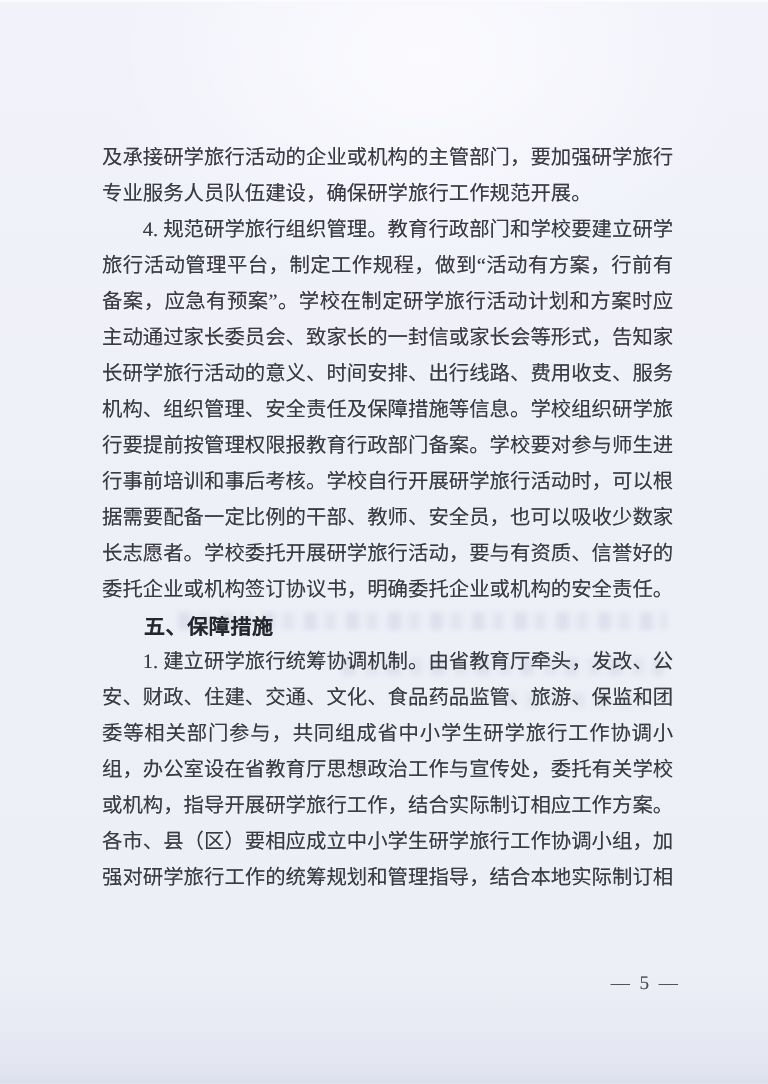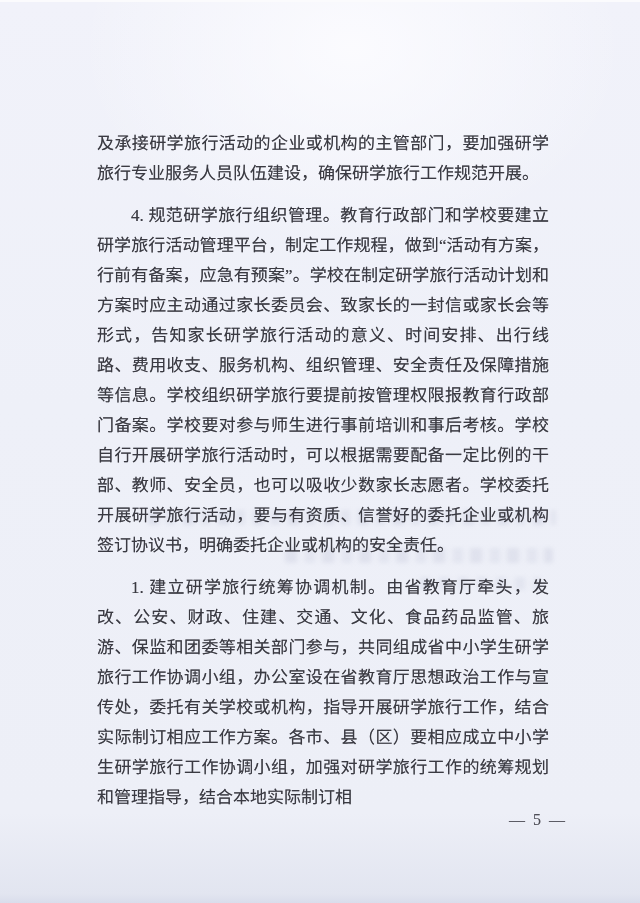--- a/index.html
+++ b/index.html
@@ -56,21 +56,21 @@
     width: 476px;
     color: #3a3a42;
     font-size: 17px;
     line-height: 30px;
     text-align: justify;
     text-justify: inter-character;
     letter-spacing: 0;
     text-shadow: 0 0 0.5px rgba(58,58,66,0.55);
   }
   .textblock p {
-    margin: 12px;
+    margin: 0;
     padding: 0;
   }
   .par-indent {
     text-indent: 2em;
   }
   .section-heading {
     margin: 3px 0 0 0;
     padding: 0;
     text-indent: 2em;
     font-family: "Liberation Sans", sans-serif;
@@ -99,18 +99,19 @@
 
 <div class="page">
 
   <div class="artifact a1"></div>
   <div class="artifact a2"></div>
   <div class="artifact a3"></div>
 
   <main class="textblock">
     <p class="par-flush">及承接研学旅行活动的企业或机构的主管部门，要加强研学旅行专业服务人员队伍建设，确保研学旅行工作规范开展。</p>
     <p class="par-indent">4. 规范研学旅行组织管理。教育行政部门和学校要建立研学旅行活动管理平台，制定工作规程，做到“活动有方案，行前有备案，应急有预案”。学校在制定研学旅行活动计划和方案时应主动通过家长委员会、致家长的一封信或家长会等形式，告知家长研学旅行活动的意义、时间安排、出行线路、费用收支、服务机构、组织管理、安全责任及保障措施等信息。学校组织研学旅行要提前按管理权限报教育行政部门备案。学校要对参与师生进行事前培训和事后考核。学校自行开展研学旅行活动时，可以根据需要配备一定比例的干部、教师、安全员，也可以吸收少数家长志愿者。学校委托开展研学旅行活动，要与有资质、信誉好的委托企业或机构签订协议书，明确委托企业或机构的安全责任。</p>
+    <p class="section-heading">五、保障措施</p>
     <p class="par-indent">1. 建立研学旅行统筹协调机制。由省教育厅牵头，发改、公安、财政、住建、交通、文化、食品药品监管、旅游、保监和团委等相关部门参与，共同组成省中小学生研学旅行工作协调小组，办公室设在省教育厅思想政治工作与宣传处，委托有关学校或机构，指导开展研学旅行工作，结合实际制订相应工作方案。各市、县（区）要相应成立中小学生研学旅行工作协调小组，加强对研学旅行工作的统筹规划和管理指导，结合本地实际制订相</p>
   </main>
 
   <div class="page-number">— 5 —</div>
 
 </div>
 
 </body></html>

